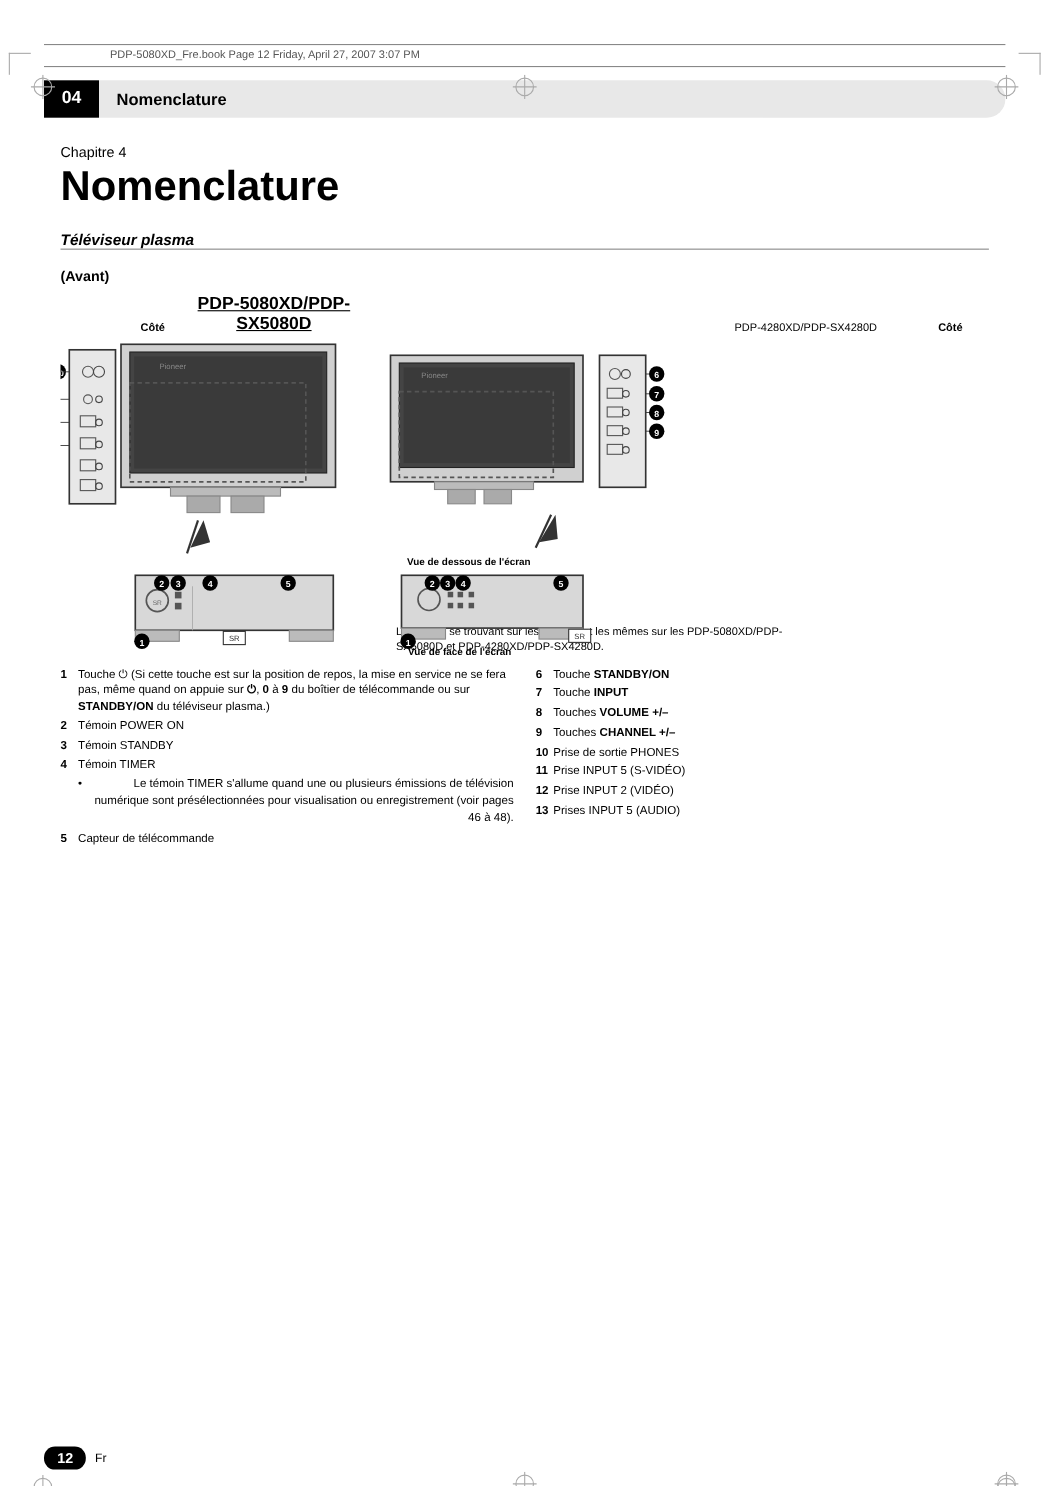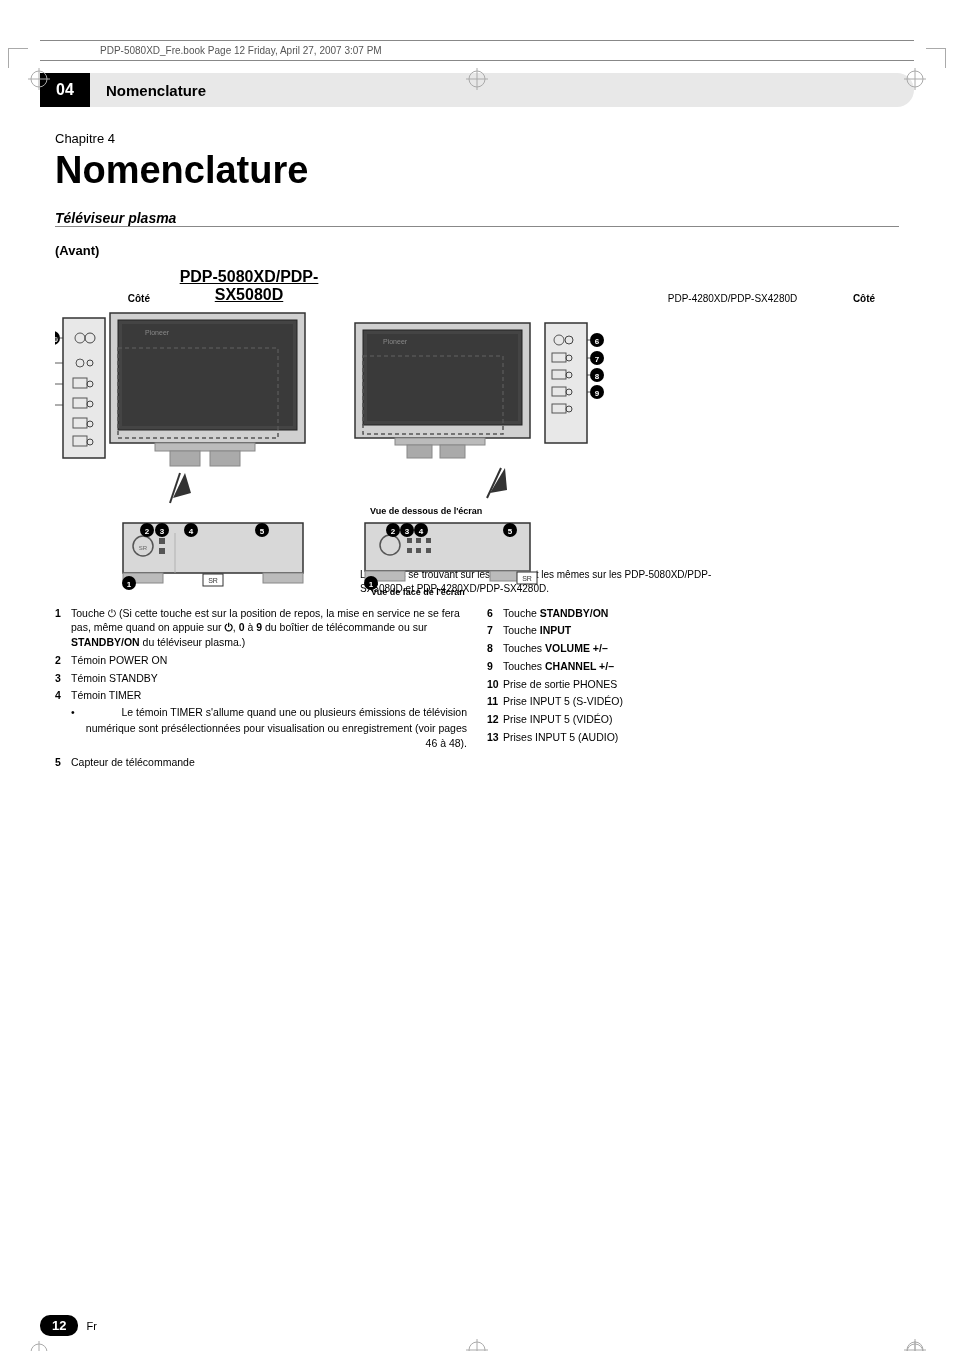--- a/index.html
+++ b/index.html
@@ -476,21 +476,21 @@
         <div class="legend-item">
           <span class="legend-num"><b>10</b></span>
           <span class="legend-text">Prise de sortie PHONES</span>
         </div>
         <div class="legend-item">
           <span class="legend-num"><b>11</b></span>
           <span class="legend-text">Prise INPUT 5 (S-VIDÉO)</span>
         </div>
         <div class="legend-item">
           <span class="legend-num"><b>12</b></span>
-          <span class="legend-text">Prise INPUT 5 (VIDÉO)</span>
+          <span class="legend-text">Prise INPUT 2 (VIDÉO)</span>
         </div>
         <div class="legend-item">
           <span class="legend-num"><b>13</b></span>
           <span class="legend-text">Prises INPUT 5 (AUDIO)</span>
         </div>
       </div>
     </div>
 
   </div>
 

